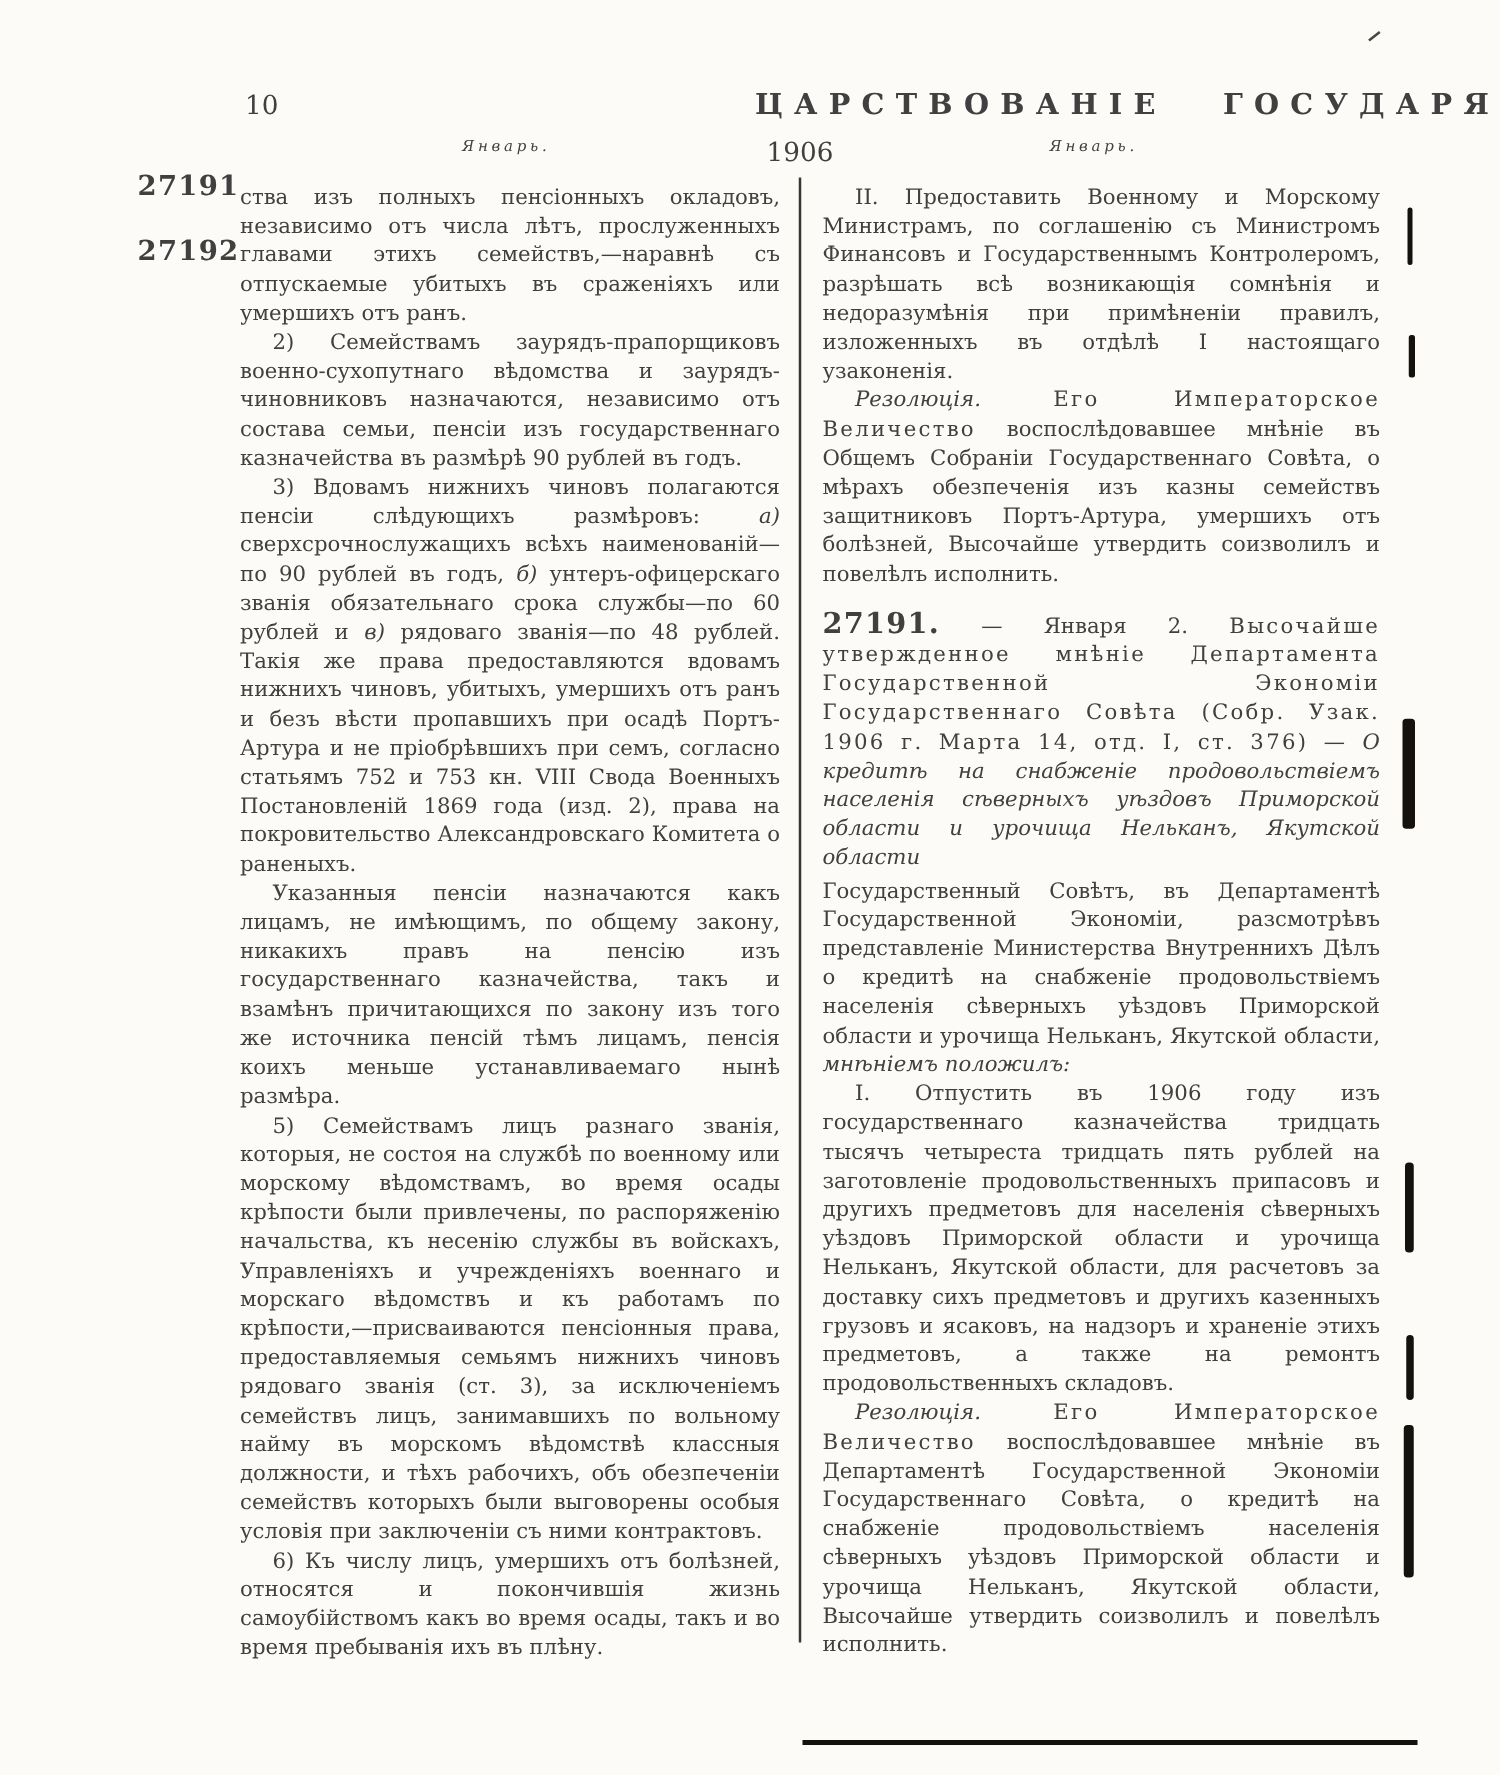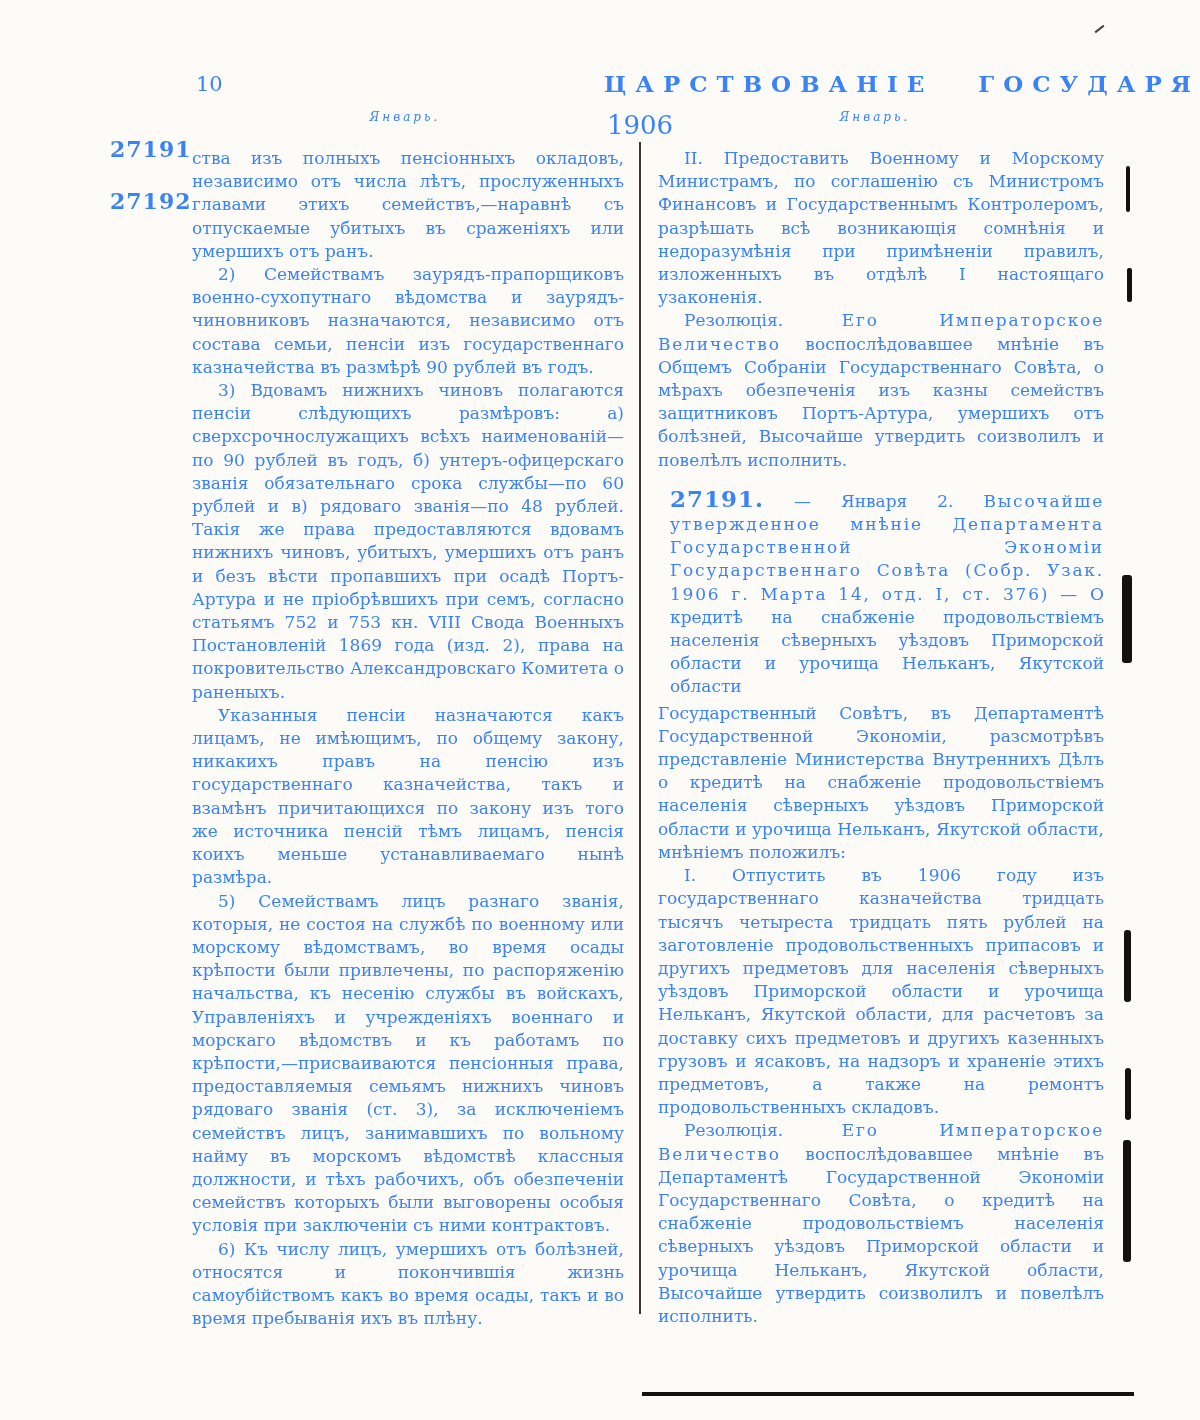--- a/index.html
+++ b/index.html
@@ -1,45 +1,45 @@
 <!DOCTYPE html>
 <html lang="ru"><head>
 <meta charset="utf-8">
 <style>
   * { margin:0; padding:0; box-sizing:border-box; }
   html, body { background:#e9e7e1; }
   .page {
     position:relative; width:1200px; height:1420px; margin:0 auto;
-    background:#fcfbf7; color:#3b82f6; overflow:hidden;
+    background:#fcfbf7; color:#404040; overflow:hidden;
     font-family:"DejaVu Serif","Liberation Serif",serif;
   }
   .pagenum { position:absolute; left:196px; top:72px; font-size:21px; }
   .title {
     position:absolute; left:0; top:70px; width:1200px; text-align:right;
     font-weight:bold; font-size:23px; letter-spacing:9px; word-spacing:28px;
   }
   .sub { position:absolute; top:110px; font-size:12px; }
   .sub-left  { left:330px; width:150px; text-align:center; font-style:italic; letter-spacing:3px; }
-  .sub-center{ left:560px; width:160px; text-align:center; font-size:26px; font-style:normal; }
+  .sub-center{ left:560px; width:160px; text-align:center; font-size:21px; font-style:normal; }
   .sub-right { left:800px; width:150px; text-align:center; font-style:italic; letter-spacing:3px; }
   .mnum { position:absolute; left:110px; font-weight:bold; font-size:22px; letter-spacing:1px; }
   .mnum-1 { top:136px; }
   .mnum-2 { top:188px; }
   .divider { position:absolute; left:639px; top:142px; width:2px; height:1172px; background:#3c362e; }
   .col {
     position:absolute; top:147px; font-size:17px; line-height:23.2px;
     text-align:justify; hyphens:auto; -webkit-hyphens:auto;
   }
   .col-left  { left:192px; width:432px; }
   .col-right { left:658px; width:446px; }
   p.para { text-indent:0; }
   p.para.indent { text-indent:26px; }
-  p.para.article { margin-top:15px; margin-bottom:3px;margin-left:12px; }
+  p.para.article { margin-top:15px; margin-bottom:3px; }
   .seg-n { font-style:normal; }
-  .seg-i { }
+  .seg-i { font-style:italic; }
   .seg-sp { letter-spacing:1.8px; }
   .seg-num { font-weight:bold; font-size:23px; letter-spacing:1px; }
   .artifact { position:absolute; background:#15120e; }
   .a-topmark { left:1094px; top:28px; width:11px; height:2px; transform:rotate(-38deg); background:#4a453d; }
   .a-m1 { left:1126px; top:166px;  width:4px;  height:46px;  border-radius:2px; }
   .a-m2 { left:1127px; top:268px;  width:5px;  height:34px;  border-radius:2px; }
   .a-m3 { left:1122px; top:575px;  width:10px; height:88px;  border-radius:3px; }
   .a-m4 { left:1124px; top:930px;  width:7px;  height:72px;  border-radius:3px; }
   .a-m5 { left:1125px; top:1068px; width:6px;  height:52px;  border-radius:3px; }
   .a-m6 { left:1123px; top:1140px; width:8px;  height:122px; border-radius:3px; }

